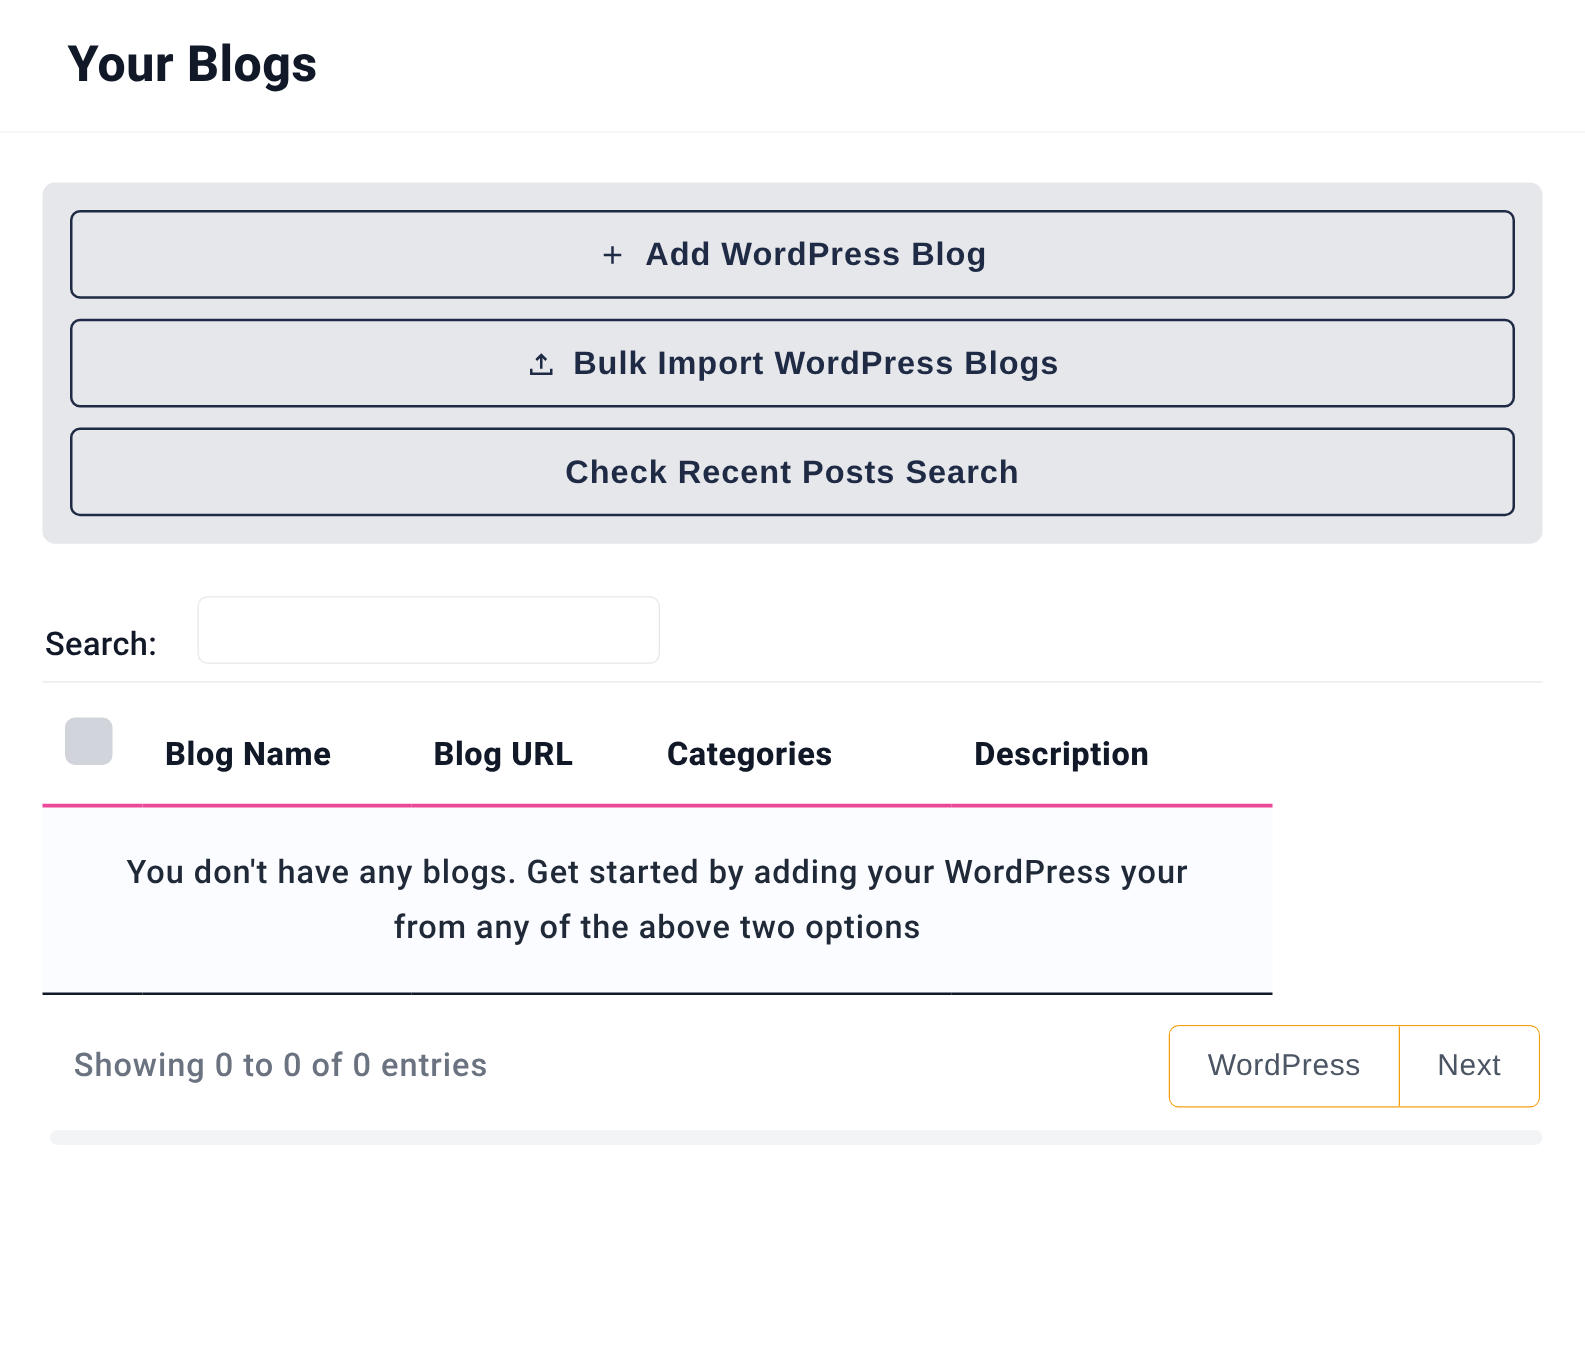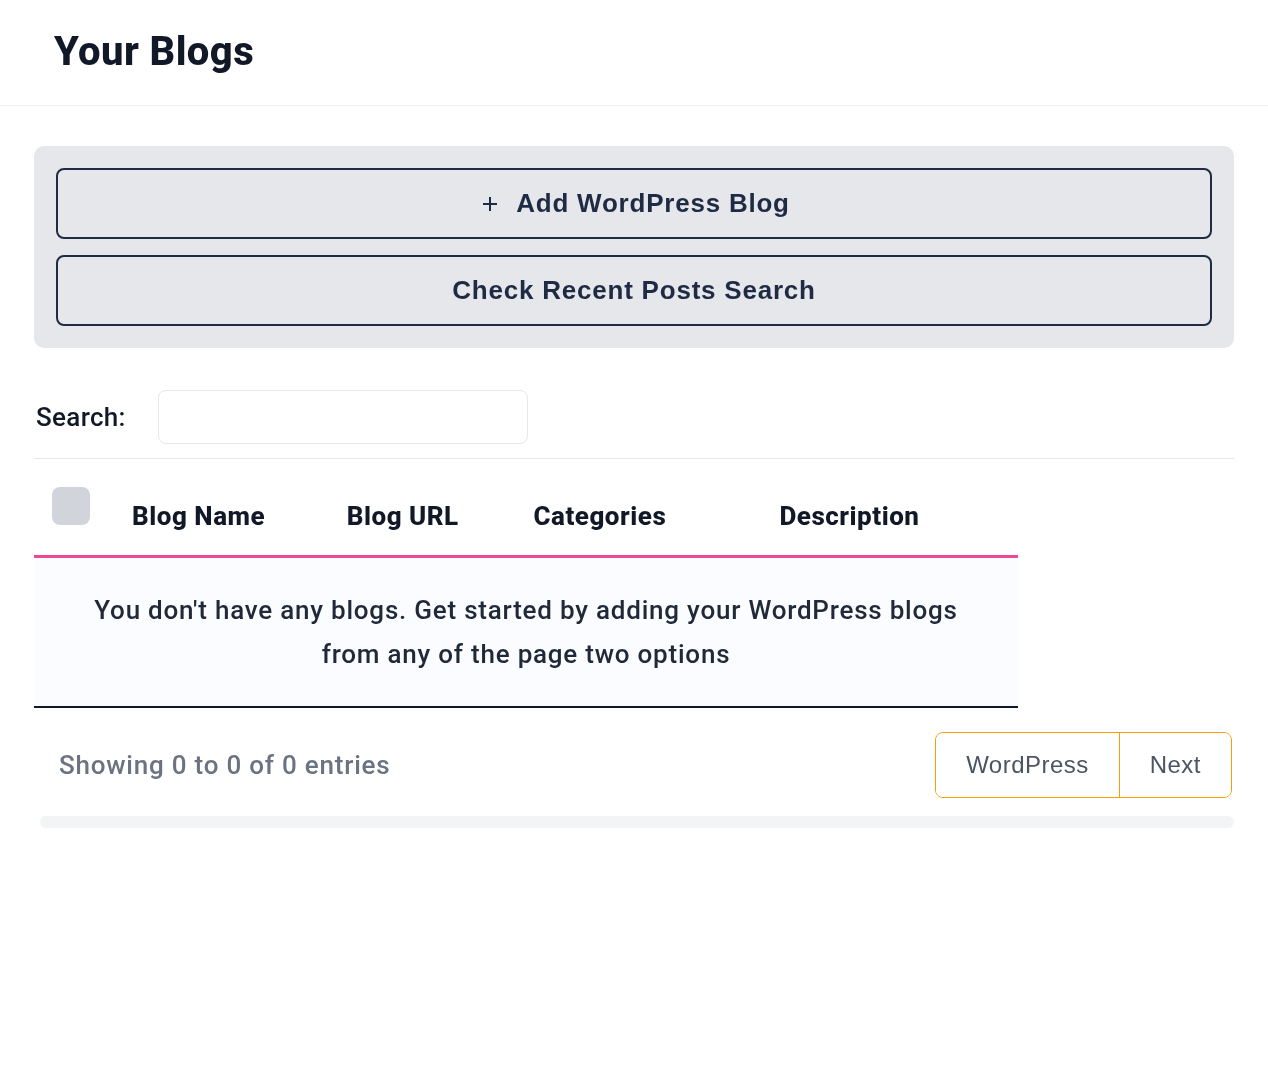--- a/index.html
+++ b/index.html
@@ -107,21 +107,21 @@
     }
 
     .per-page-label {
       font-size: 26px;
       color: #1f2937;
       font-weight: 500;
     }
 
     .right-controls {
       display: flex;
-      align-items: center;
+      align-items: flex-end;
       gap: 32px;
     }
 
     .search-label {
       font-size: 26px;
       font-weight: 500;
       color: #111827;
     }
 
     .search-input {
@@ -242,20 +242,28 @@
 
     <button class="action-btn">
       <svg viewBox="0 0 24 24">
         <line x1="12" y1="5" x2="12" y2="19"></line>
         <line x1="5" y1="12" x2="19" y2="12"></line>
       </svg>
       <span>Add WordPress Blog</span>
     </button>
 
 
+    <button class="action-btn">
+      <svg viewBox="0 0 24 24">
+        <path d="M4 16 L4 20 L20 20 L20 16"></path>
+        <polyline points="8 9 12 5 16 9"></polyline>
+        <line x1="12" y1="5" x2="12" y2="16"></line>
+      </svg>
+      <span>Bulk Import WordPress Blogs</span>
+    </button>
 
     <button class="action-btn">
       <span>Check Recent Posts Search</span>
     </button>
 
   </div>
 
   <div class="controls-row">
 
     <div class="right-controls">
@@ -272,21 +280,21 @@
             <span class="checkbox-box"></span>
           </th>
           <th>Blog Name</th>
           <th>Blog URL</th>
           <th>Categories</th>
           <th>Description</th>
         </tr>
       </thead>
       <tbody>
         <tr class="empty-row">
-          <td colspan="5">You don't have any blogs. Get started by adding your WordPress blogs from any of the page two options</td>
+          <td colspan="5">You don't have any blogs. Get started by adding your WordPress your from any of the above two options</td>
         </tr>
       </tbody>
     </table>
   </div>
 
   <div class="footer-row">
     <div class="showing-text">Showing 0 to 0 of 0 entries</div>
     <div class="pager">
       <button class="pager-btn">WordPress</button>
       <button class="pager-btn">Next</button>

